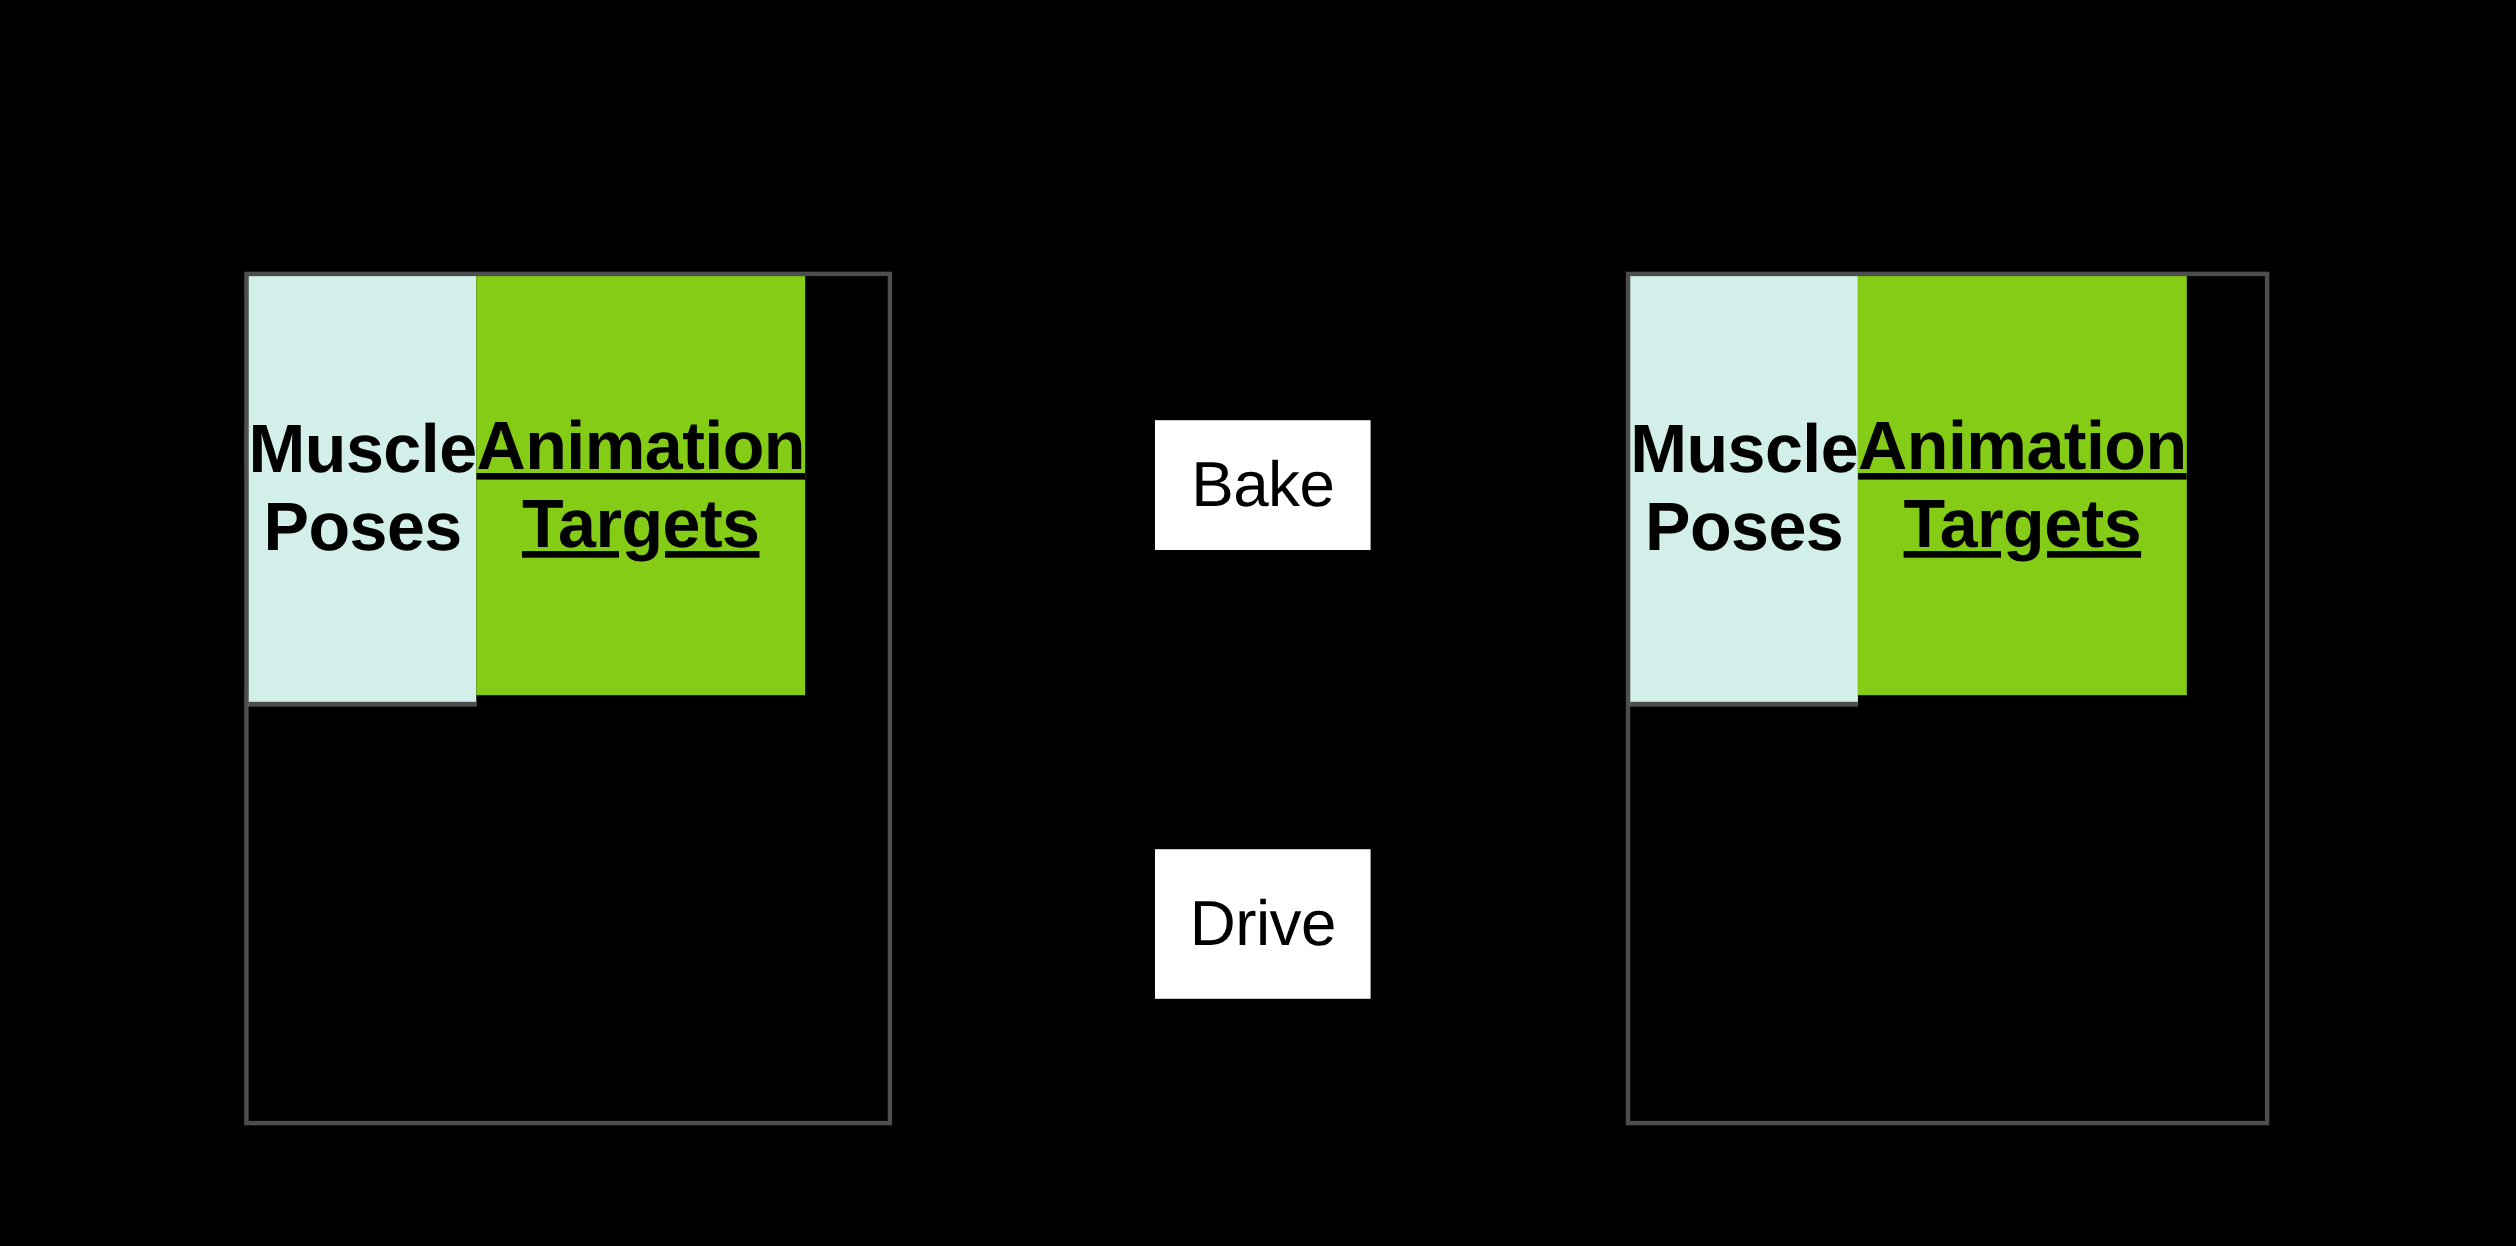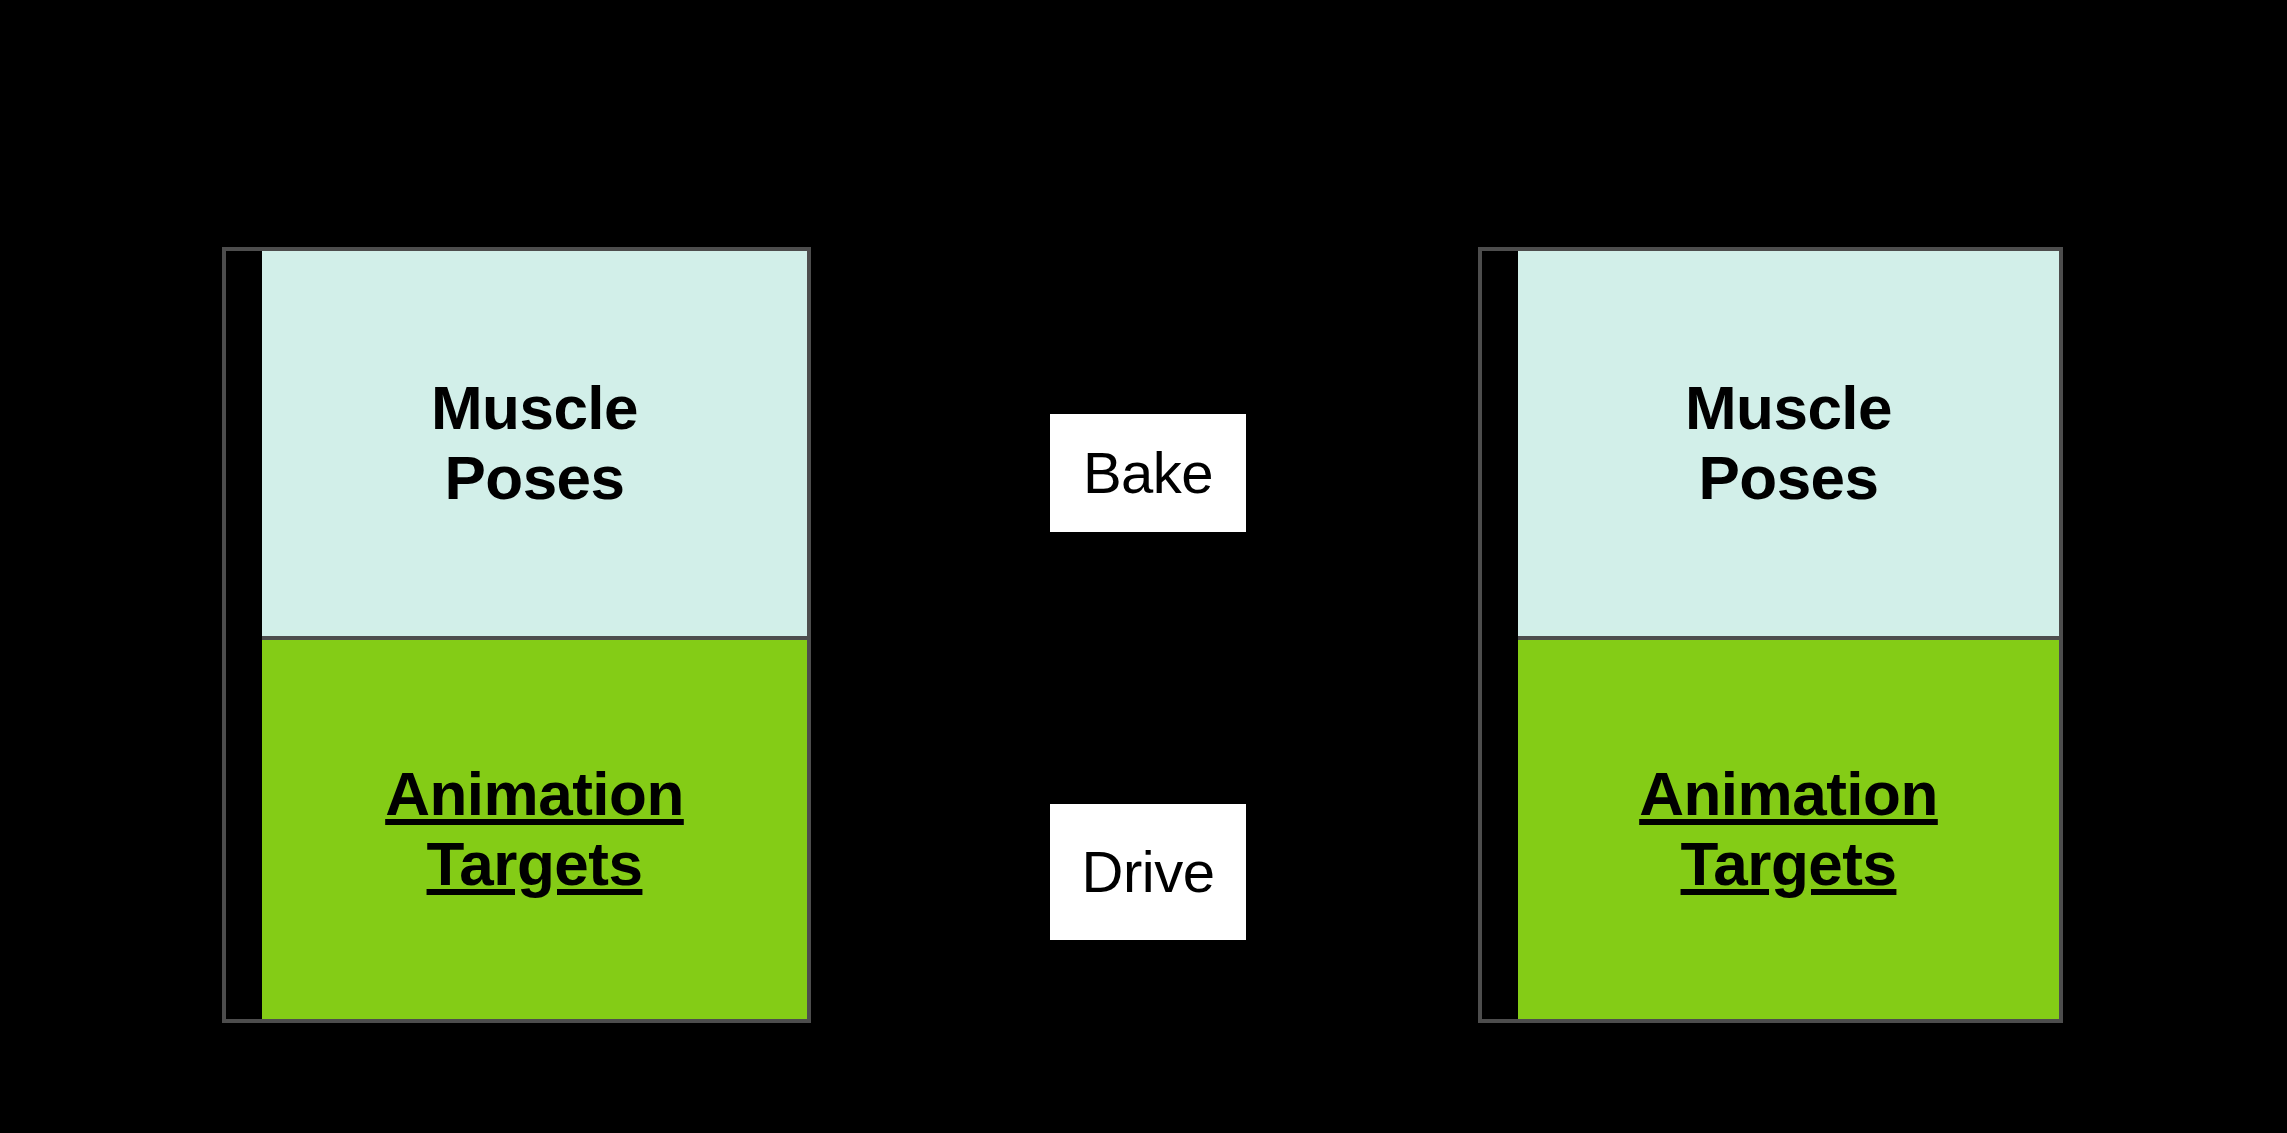--- a/index.html
+++ b/index.html
@@ -20,22 +20,21 @@
     height: 1133px;
     background: #000000;
   }
 
   
   .entity-box {
     position: absolute;
     box-sizing: border-box;
     border: 4px solid #4d4d4d;
     display: flex;
-    flex-direction: column;
-    padding-left: 36px;
+    flex-direction: row;
   }
 
   .entity-section {
     box-sizing: border-box;
     display: flex;
     align-items: center;
     justify-content: center;
     text-align: center;
     color: #000000;
     font-weight: bold;
@@ -104,21 +103,20 @@
     background: #ffffff;
     color: #000000;
     display: flex;
     align-items: center;
     justify-content: center;
     font-family: "Liberation Sans", sans-serif;
     font-size: 58px;
     font-weight: normal;
     line-height: 1;
     letter-spacing: -0.5px;
-    margin-top: 32px;
   }
 
   #label-bake {
     left: 1050px;
     top: 382px;
     width: 196px;
     height: 118px;
   }
 
   #label-drive {

